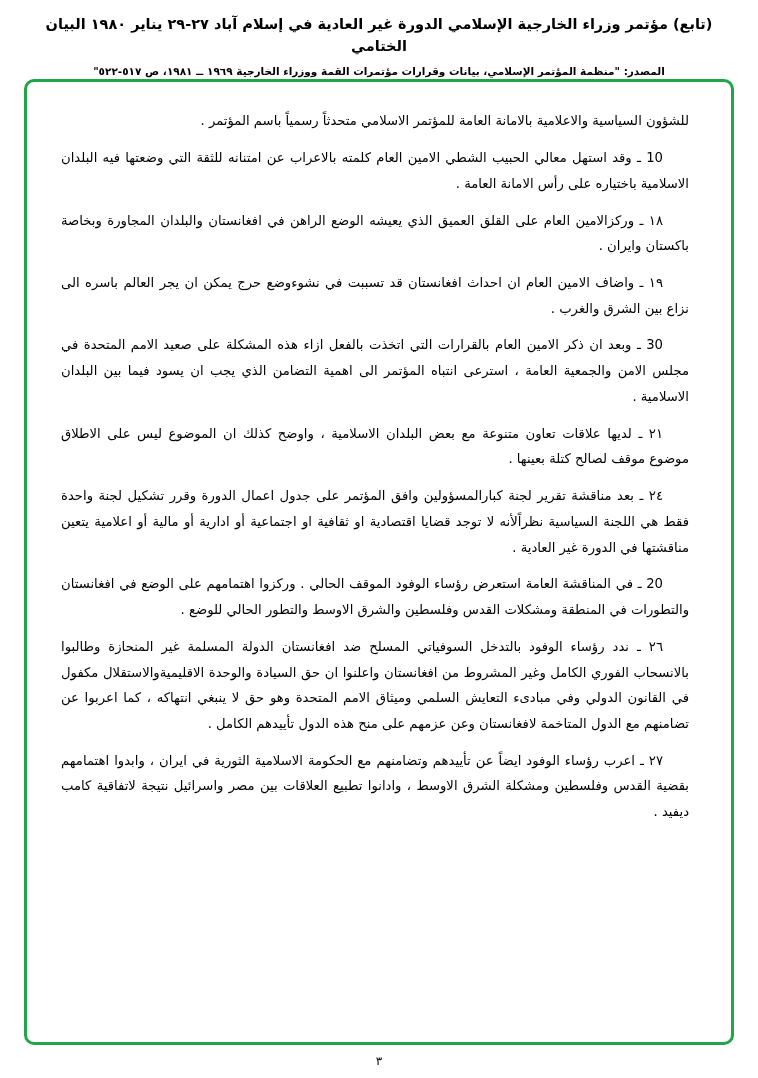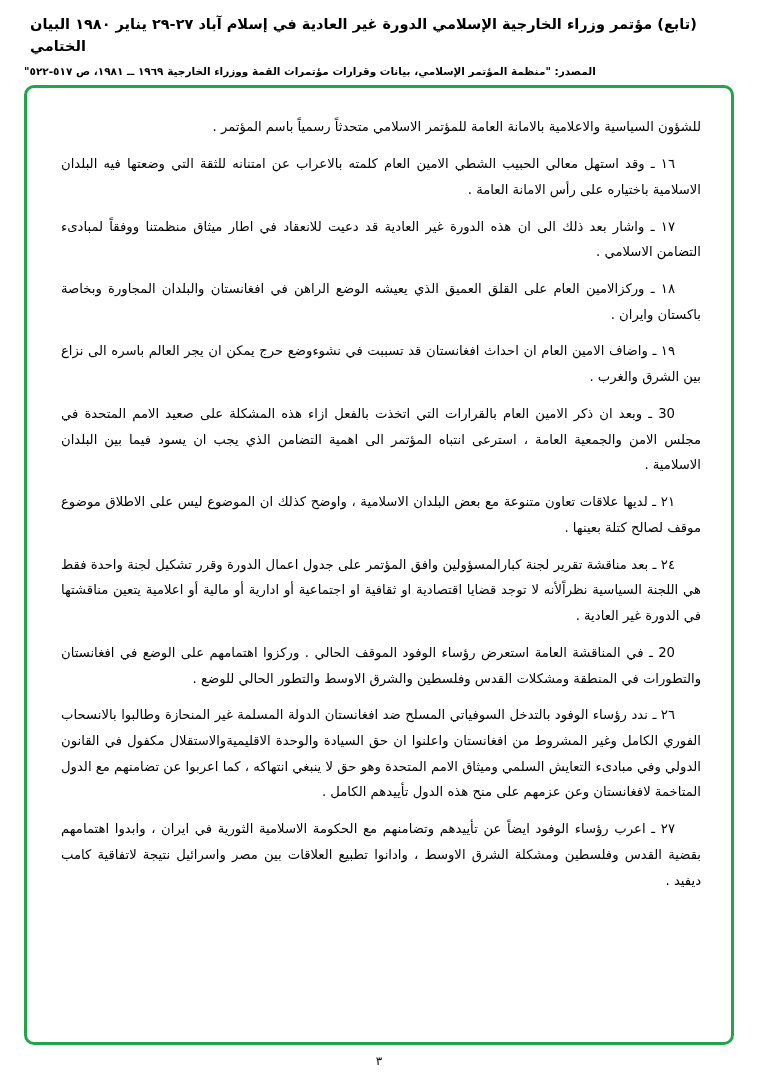--- a/index.html
+++ b/index.html
@@ -17,22 +17,21 @@
   }
   .page {
     width: 758px;
     height: 1078px;
     box-sizing: border-box;
     padding: 14px 24px 10px 24px;
     display: flex;
     flex-direction: column;
   }
   .header {
-    text-align: left;
-    margin-bottom: 6px;
+    text-align: center;
   }
   .header-title {
     font-size: 14.5px;
     font-weight: bold;
     line-height: 1.5;
     direction: rtl;
     padding: 0 6px;
   }
   .header-source {
     font-size: 10.5px;
@@ -48,21 +47,21 @@
     box-sizing: border-box;
     padding: 26px 30px 20px 34px;
     direction: rtl;
     overflow: hidden;
   }
   .para {
     font-size: 13.2px;
     line-height: 1.95;
     text-align: justify;
     text-justify: inter-word;
-    margin: 0 0 11px 0;
+    margin: 0 12px 11px 0;
     direction: rtl;
   }
   .para.indent {
     text-indent: 26px;
   }
   .para:last-child {
     margin-bottom: 0;
   }
   .footer {
     text-align: center;
@@ -76,22 +75,21 @@
 
 <div class="page">
 
   <div class="header">
     <div class="header-title">(تابع) مؤتمر وزراء الخارجية الإسلامي الدورة غير العادية في إسلام آباد ٢٧-٢٩ يناير ١٩٨٠ البيان الختامي</div>
     <div class="header-source">المصدر: "منظمة المؤتمر الإسلامي، بيانات وقرارات مؤتمرات القمة ووزراء الخارجية ١٩٦٩ ــ ١٩٨١، ص ٥١٧-٥٢٢"</div>
   </div>
 
   <div class="frame">
     <p class="para">للشؤون السياسية والاعلامية بالامانة العامة للمؤتمر الاسلامي متحدثاً رسمياً باسم المؤتمر .</p>
-    <p class="para indent">١٦ ـ وقد استهل معالي الحبيب الشطي الامين العام كلمته بالاعراب عن امتنانه للثقة التي وضعتها فيه البلدان الاسلامية باختياره على رأس الامانة العامة .</p>
-    <p class="para indent">١٧ ـ واشار بعد ذلك الى ان هذه الدورة غير العادية قد دعيت للانعقاد في اطار ميثاق منظمتنا ووفقاً لمبادىء التضامن الاسلامي .</p>
+    <p class="para indent">10 ـ وقد استهل معالي الحبيب الشطي الامين العام كلمته بالاعراب عن امتنانه للثقة التي وضعتها فيه البلدان الاسلامية باختياره على رأس الامانة العامة .</p>
     <p class="para indent">١٨ ـ وركزالامين العام على القلق العميق الذي يعيشه الوضع الراهن في افغانستان والبلدان المجاورة وبخاصة باكستان وايران .</p>
     <p class="para indent">١٩ ـ واضاف الامين العام ان احداث افغانستان قد تسببت في نشوءوضع حرج يمكن ان يجر العالم باسره الى نزاع بين الشرق والغرب .</p>
     <p class="para indent">30 ـ وبعد ان ذكر الامين العام بالقرارات التي اتخذت بالفعل ازاء هذه المشكلة على صعيد الامم المتحدة في مجلس الامن والجمعية العامة ، استرعى انتباه المؤتمر الى اهمية التضامن الذي يجب ان يسود فيما بين البلدان الاسلامية .</p>
     <p class="para indent">٢١ ـ لديها علاقات تعاون متنوعة مع بعض البلدان الاسلامية ، واوضح كذلك ان الموضوع ليس على الاطلاق موضوع موقف لصالح كتلة بعينها .</p>
     <p class="para indent">٢٤ ـ بعد مناقشة تقرير لجنة كبارالمسؤولين وافق المؤتمر على جدول اعمال الدورة وقرر تشكيل لجنة واحدة فقط هي اللجنة السياسية نظراًلأنه لا توجد قضايا اقتصادية او ثقافية او اجتماعية أو ادارية أو مالية أو اعلامية يتعين مناقشتها في الدورة غير العادية .</p>
     <p class="para indent">20 ـ في المناقشة العامة استعرض رؤساء الوفود الموقف الحالي . وركزوا اهتمامهم على الوضع في افغانستان والتطورات في المنطقة ومشكلات القدس وفلسطين والشرق الاوسط والتطور الحالي للوضع .</p>
     <p class="para indent">٢٦ ـ ندد رؤساء الوفود بالتدخل السوفياتي المسلح ضد افغانستان الدولة المسلمة غير المنحازة وطالبوا بالانسحاب الفوري الكامل وغير المشروط من افغانستان واعلنوا ان حق السيادة والوحدة الاقليميةوالاستقلال مكفول في القانون الدولي وفي مبادىء التعايش السلمي وميثاق الامم المتحدة وهو حق لا ينبغي انتهاكه ، كما اعربوا عن تضامنهم مع الدول المتاخمة لافغانستان وعن عزمهم على منح هذه الدول تأييدهم الكامل .</p>
     <p class="para indent">٢٧ ـ اعرب رؤساء الوفود ايضاً عن تأييدهم وتضامنهم مع الحكومة الاسلامية الثورية في ايران ، وابدوا اهتمامهم بقضية القدس وفلسطين ومشكلة الشرق الاوسط ، وادانوا تطبيع العلاقات بين مصر واسرائيل نتيجة لاتفاقية كامب ديفيد .</p>
   </div>
 

